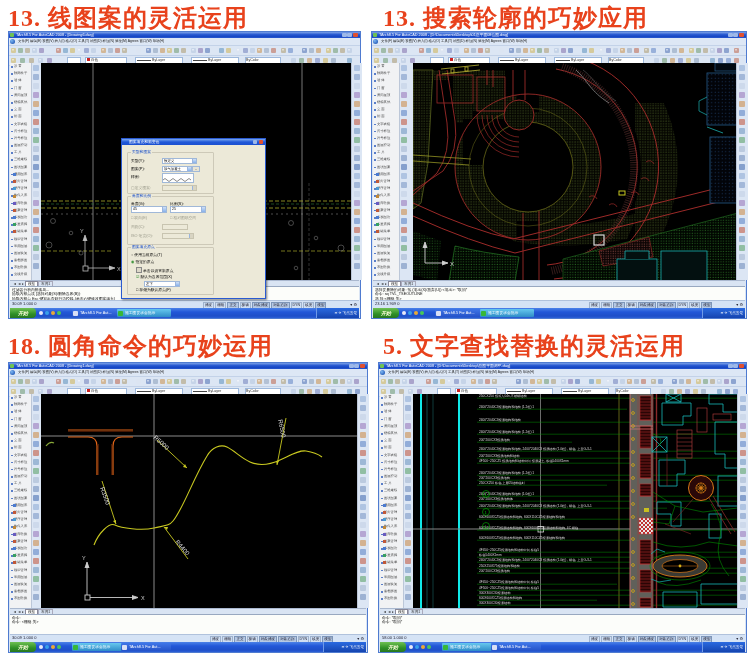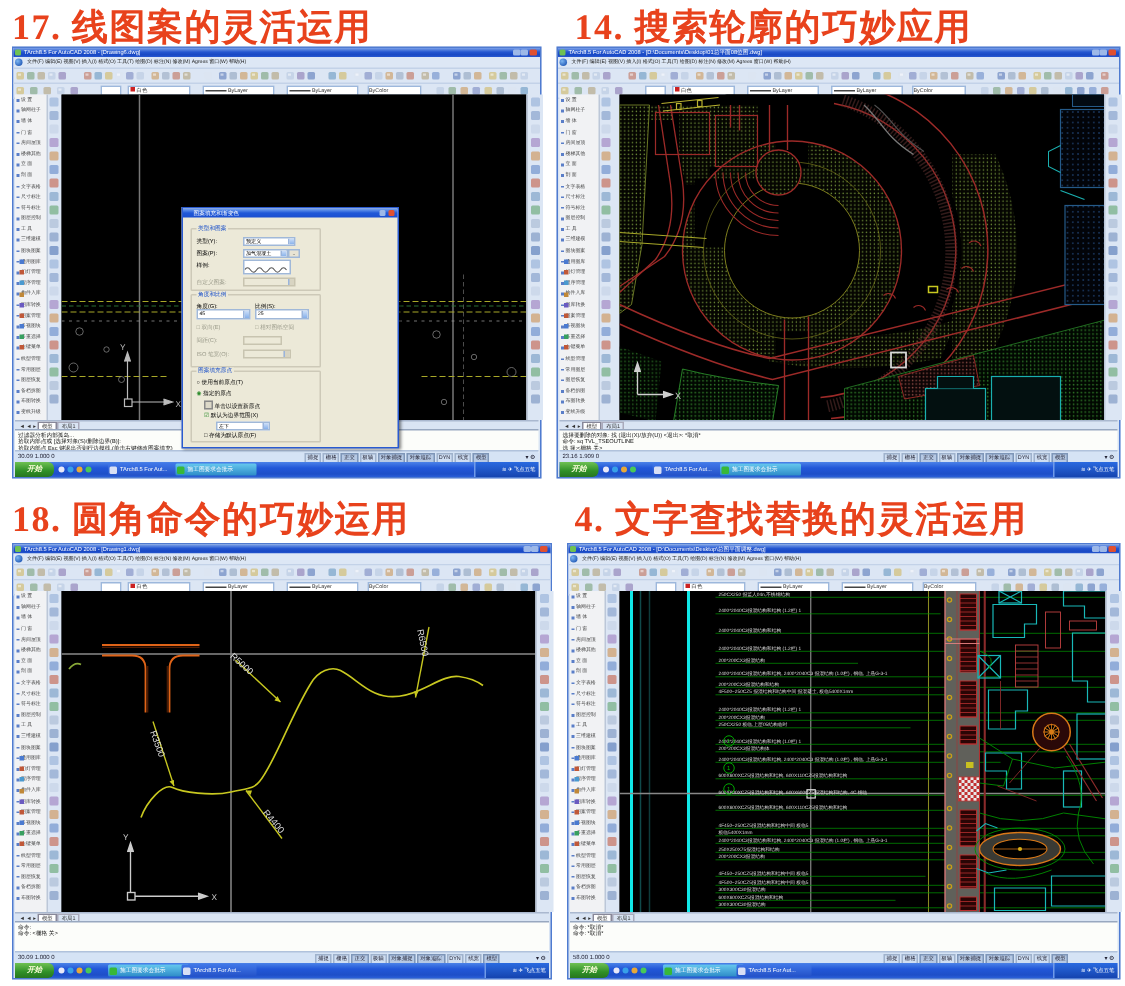--- a/index.html
+++ b/index.html
@@ -31,24 +31,24 @@
 .dtb{height:6px;background:linear-gradient(#7ba8f0,#2058d8 50%,#1b4fd0);color:#fff;font-size:3.8px;line-height:6px;padding-left:7px;position:relative}
 .grp{position:absolute;border:1px solid #cdc9b8;border-radius:1px}
 .glab{position:absolute;font-size:3.8px;color:#1048c8;background:#ece9d8;line-height:4px;padding:0 1px}
 .dl{position:absolute;font-size:3.8px;color:#000;white-space:nowrap;line-height:4px}
 .dl.g{color:#9a9a8a}
 .cmb{position:absolute;background:#fff;border:1px solid #a0b8d8;height:4.5px;font-size:3.4px;line-height:4.5px;overflow:hidden}
 .cmb i{position:absolute;right:0;top:0;bottom:0;width:3.5px;background:linear-gradient(#cfe0f8,#86b0ea);border-left:1px solid #9ab4dc}
 .cmb.gy{background:#ece9d8;border-color:#c8c4b0}
 .cmb.gy i{background:#d8d4c2}
 </style></head><body>
-<div class="cap" style="left:8px;top:2px">17. 线图案的灵活运用</div>
-<div class="cap" style="left:383px;top:2px">14. 搜索轮廓的巧妙应用</div>
+<div class="cap" style="left:8px;top:2px">13. 线图案的灵活运用</div>
+<div class="cap" style="left:383px;top:2px">13. 搜索轮廓的巧妙应用</div>
 <div class="cap" style="left:8px;top:330px">18. 圆角命令的巧妙运用</div>
-<div class="cap" style="left:383px;top:330px">4. 文字查找替换的灵活运用</div>
+<div class="cap" style="left:383px;top:330px">5. 文字查找替换的灵活运用</div>
 <div class="win" style="left:8px;top:31px;width:353px;height:288px">
     <div class="tbar"><span style="position:absolute;left:1px;top:1px;width:4px;height:4px;background:#6fc153;border-radius:1px"></span>TArch8.5 For AutoCAD 2008 - [Drawing6.dwg]<span class="tbtn" style="right:13px;background:#9db8e8"></span><span class="tbtn" style="right:8px;background:#9db8e8"></span><span class="tbtn" style="right:2px;background:#e05030"></span></div>
     <div class="menu"><span class="mlogo"></span>文件(F) 编辑(E) 视图(V) 插入(I) 格式(O) 工具(T) 绘图(D) 标注(N) 修改(M) Agrees 窗口(W) 帮助(H)</div>
     <div class="tb" style="height:9px">
       <svg width="351" height="9" style="position:absolute;left:0;top:0">
         <rect x="2" y="2" width="5" height="5" rx="1" fill="#d0b860" opacity="0.6"></rect>
         <rect x="3" y="3" width="2" height="1.5" fill="#fff" opacity="0.5"></rect>
         <rect x="9" y="2" width="5" height="5" rx="1" fill="#78a078" opacity="0.6"></rect>
         <rect x="16" y="2" width="5" height="5" rx="1" fill="#b0a078" opacity="0.6"></rect>
         <rect x="23" y="2" width="5" height="5" rx="1" fill="#b8c8e0" opacity="0.6"></rect>

